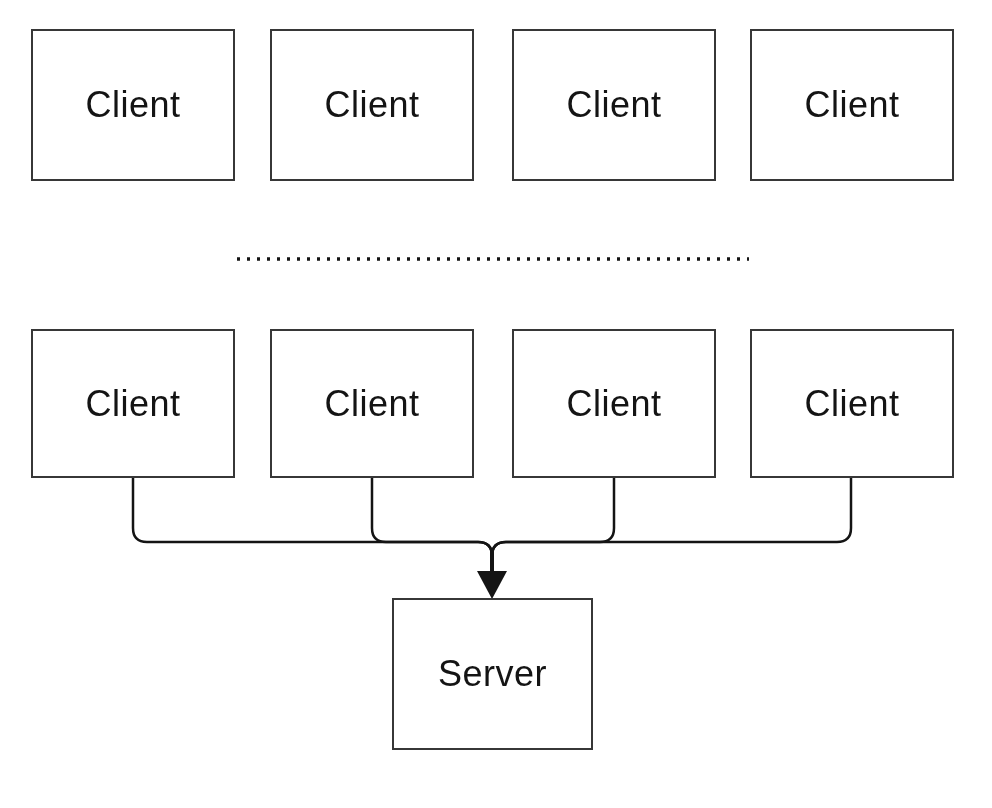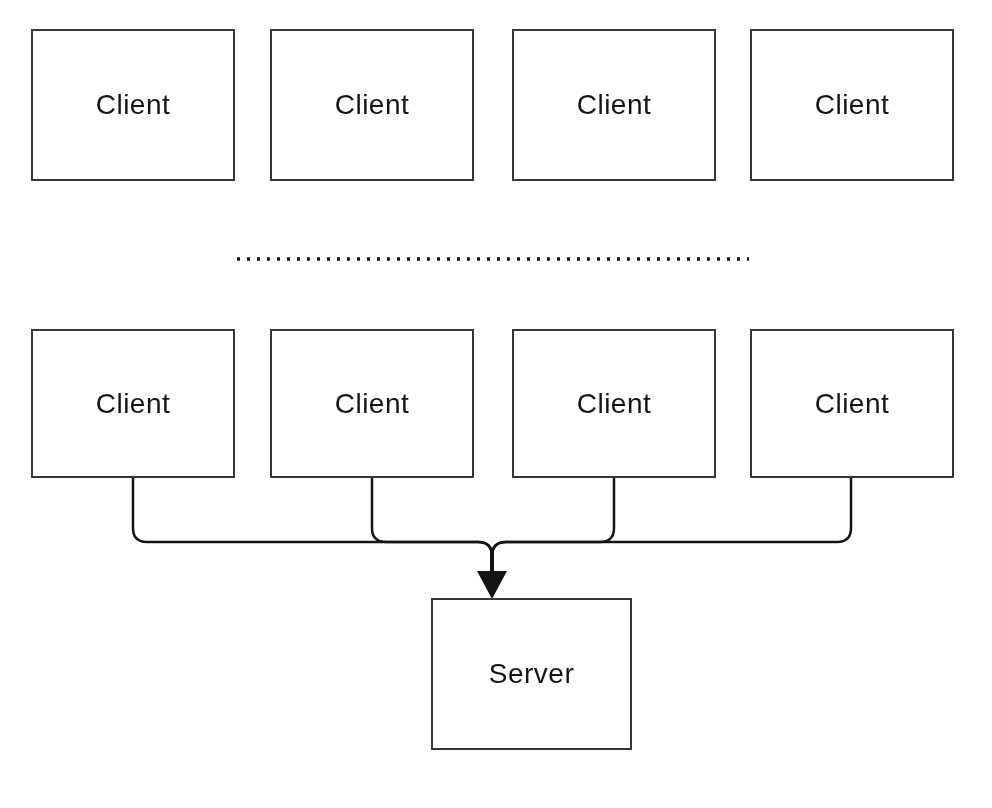--- a/index.html
+++ b/index.html
@@ -27,21 +27,21 @@
     position: absolute;
     box-sizing: border-box;
     background: #ffffff;
     border: 2.5px solid #373737;
     display: flex;
     align-items: center;
     justify-content: center;
     z-index: 2;
   }
   .node .label {
-    font-size: 28px;
+    font-size: 36px;
     color: #141414;
     letter-spacing: 0.5px;
     white-space: nowrap;
   }
   
   .r1 { top: 29px; width: 204px; height: 152px; }
   .r1.c1 { left: 31px; }
   .r1.c2 { left: 270px; }
   .r1.c3 { left: 512px; }
   .r1.c4 { left: 750px; }
@@ -50,21 +50,20 @@
   .r2.c1 { left: 31px; }
   .r2.c2 { left: 270px; }
   .r2.c3 { left: 512px; }
   .r2.c4 { left: 750px; }
   
   .server-node {
     left: 392px;
     top: 598px;
     width: 201px;
     height: 152px;
-    margin-left: 39px;
   }
 </style>
 </head>
 <body>
 
 <div class="canvas">
 
   <svg class="wires" viewBox="0 0 992 808" xmlns="http://www.w3.org/2000/svg" aria-hidden="true">
 
     <line x1="237" y1="259" x2="749" y2="259" stroke="#141414" stroke-width="3.5" stroke-dasharray="3 7"></line>

